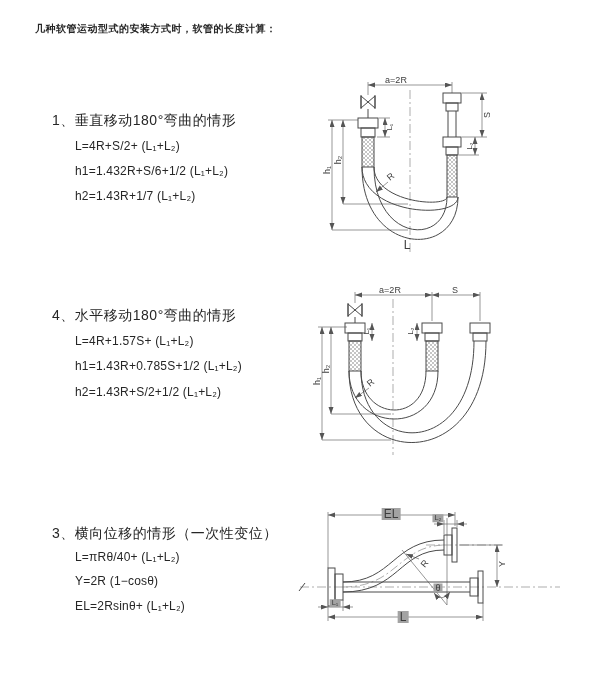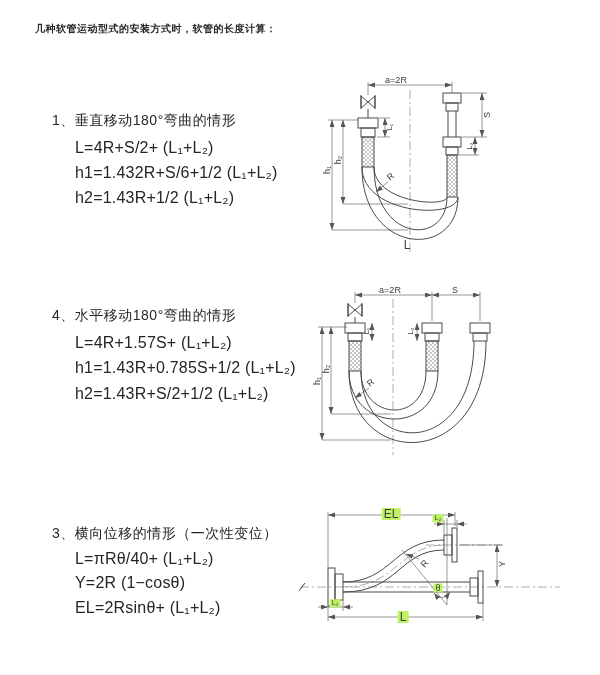--- a/index.html
+++ b/index.html
@@ -3,43 +3,43 @@
 <meta charset="utf-8">
 <style>
   html,body{margin:0;padding:0;}
   body{
     width:600px;height:675px;position:relative;background:#ffffff;
     font-family:"Liberation Sans","DejaVu Sans",sans-serif;color:#262626;
     overflow:hidden;
   }
   .title{position:absolute;left:35px;top:22px;font-size:10px;font-weight:700;letter-spacing:.5px;}
   .sec-h{position:absolute;left:52px;font-size:14px;font-weight:400;letter-spacing:.5px;}
-  .formula{position:absolute;left:75px;font-size:16px;font-weight:500;letter-spacing:.2px;text-align:right;}
+  .formula{position:absolute;left:75px;font-size:12px;font-weight:500;letter-spacing:.2px;text-align:right;}
   .diagram{position:absolute;}
   .diagram svg{position:absolute;left:0;top:0;}
   .dlabel{
     position:absolute;font-size:9px;color:#3d3d3d;line-height:1;white-space:nowrap;
     transform:translate(-50%,-50%);
   }
   .r90{transform:translate(-50%,-50%) rotate(-90deg);}
   .r40{transform:translate(-50%,-50%) rotate(-40deg);}
   .r50{transform:translate(-50%,-50%) rotate(-50deg);}
   .big{font-size:12px;}
   .tiny{font-size:7.5px;}
-  .bg{background:#bef264;padding:0 2px;}
+  .bg{background:#a3a3a3;padding:0 2px;}
 </style>
 </head>
 <body>
 
 <div class="title">几种软管运动型式的安装方式时，软管的长度计算：</div>
 
 <div class="sec-h" style="top:112px">1、垂直移动180°弯曲的情形</div>
 <div class="formula" style="top:139px">L=4R+S/2+ (L₁+L₂)</div>
 <div class="formula" style="top:164px">h1=1.432R+S/6+1/2 (L₁+L₂)</div>
-<div class="formula" style="top:189px">h2=1.43R+1/2 (L₁+L₂)</div>
+<div class="formula" style="top:189px">h2=1.43R+1/7 (L₁+L₂)</div>
 
 <div class="sec-h" style="top:307px">4、水平移动180°弯曲的情形</div>
 <div class="formula" style="top:334px">L=4R+1.57S+ (L₁+L₂)</div>
 <div class="formula" style="top:359px">h1=1.43R+0.785S+1/2 (L₁+L₂)</div>
 <div class="formula" style="top:385px">h2=1.43R+S/2+1/2 (L₁+L₂)</div>
 
 <div class="sec-h" style="top:525px">3、横向位移的情形（一次性变位）</div>
 <div class="formula" style="top:550px">L=πRθ/40+ (L₁+L₂)</div>
 <div class="formula" style="top:574px">Y=2R (1−cosθ)</div>
 <div class="formula" style="top:599px">EL=2Rsinθ+ (L₁+L₂)</div>

